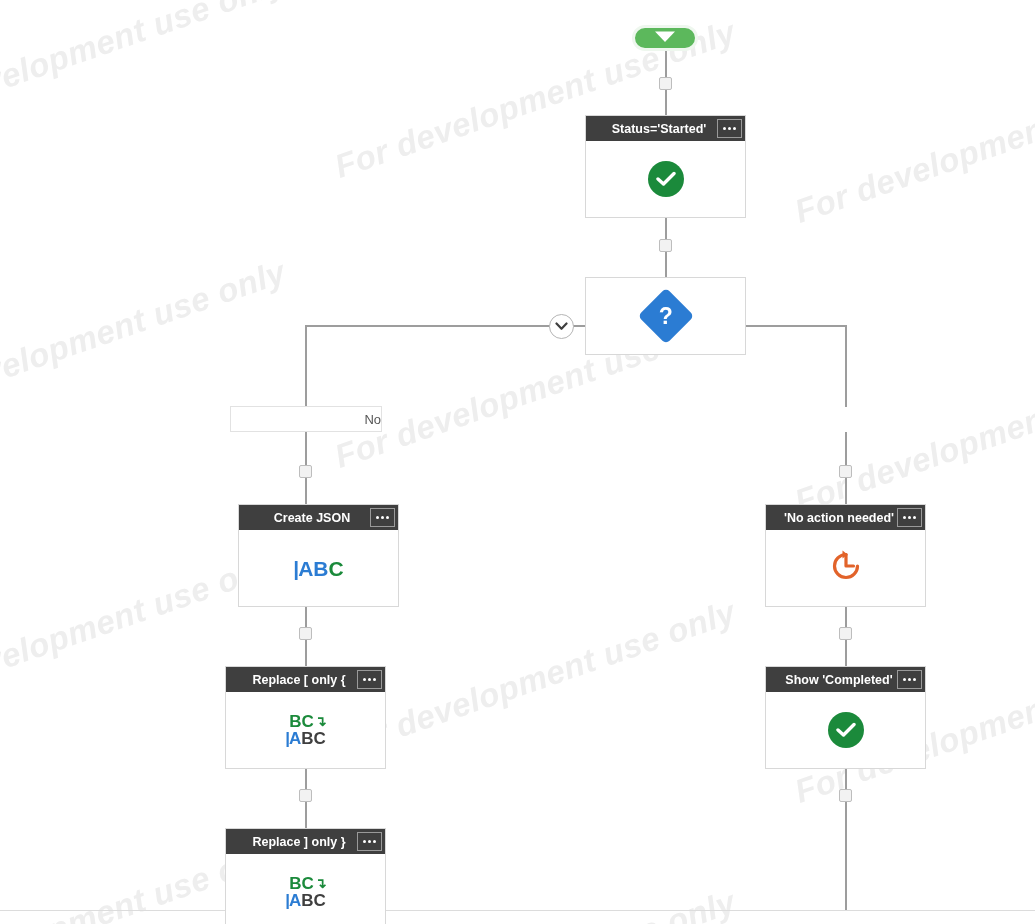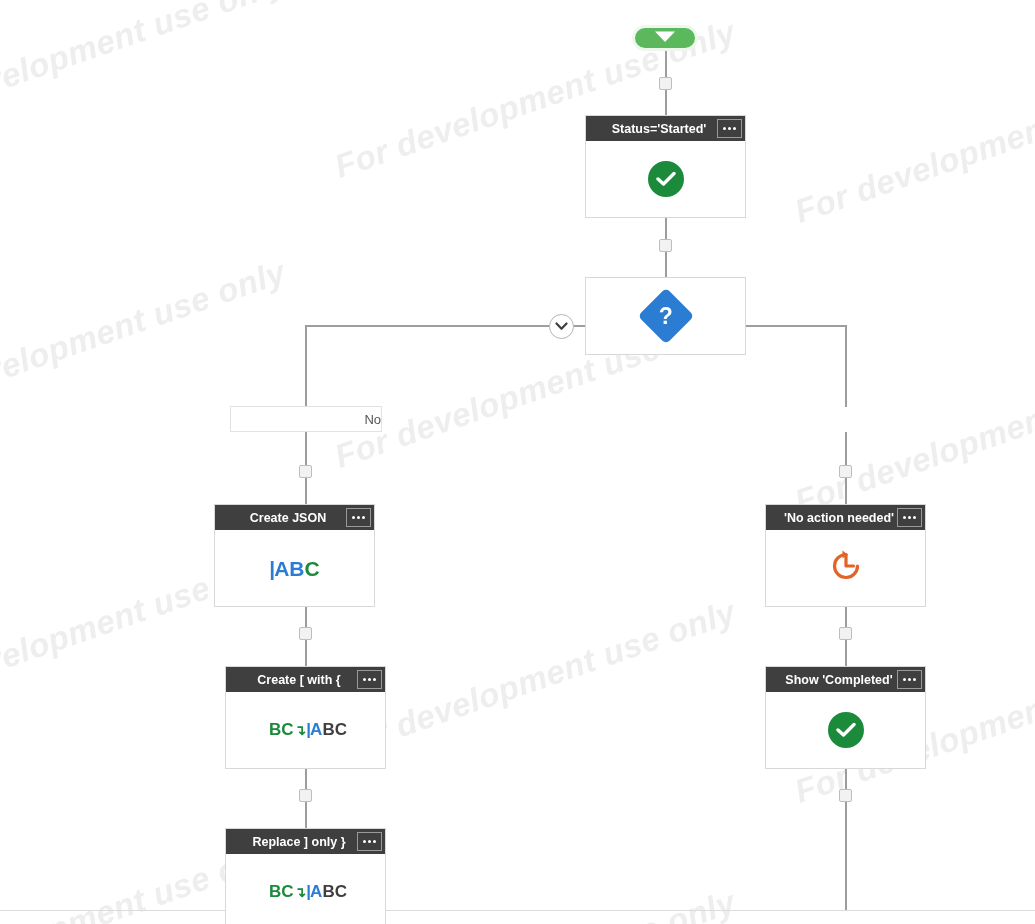--- a/index.html
+++ b/index.html
@@ -210,21 +210,21 @@
   }
   .icon-abc .bar {
     color: #2b7cd3;
     margin-right: -1px;
   }
   .icon-abc .ab { color: #2b7cd3; }
   .icon-abc .c  { color: #1b8a3b; }
 
   .icon-replace {
     display: flex;
-    flex-direction: row;
+    flex-direction: column;
     align-items: center;
     line-height: 1.02;
     font-family: "Liberation Sans", sans-serif;
     font-weight: bold;
     font-size: 17px;
   }
   .icon-replace .row-top {
     color: #1b8a3b;
     display: flex;
     align-items: center;
@@ -341,41 +341,41 @@
       <span class="icon-diamond">
         <span>?</span>
       </span>
     </div>
   </div>
 
   <div class="branch-label" style="left:230px; top:406px;">
     <span>No</span>
   </div>
 
-  <div class="node" style="left:214px; top:504px;">
+  <div class="node" style="left:238px; top:504px;">
     <div class="node-header">
       <span class="node-title">Create JSON</span>
       <span class="node-menu">
         <i></i>
         <i></i>
         <i></i>
       </span>
     </div>
     <div class="node-body">
       <span class="icon-abc">
         <span class="bar">|</span>
           <span class="ab">AB</span>
           <span class="c">C</span>
       </span>
     </div>
   </div>
 
   <div class="node" style="left:225px; top:666px;">
     <div class="node-header">
-      <span class="node-title">Create [ with {</span>
+      <span class="node-title">Replace [ only {</span>
       <span class="node-menu">
         <i></i>
         <i></i>
         <i></i>
       </span>
     </div>
     <div class="node-body">
       <span class="icon-replace">
         <span class="row-top">
           <span>BC</span>

